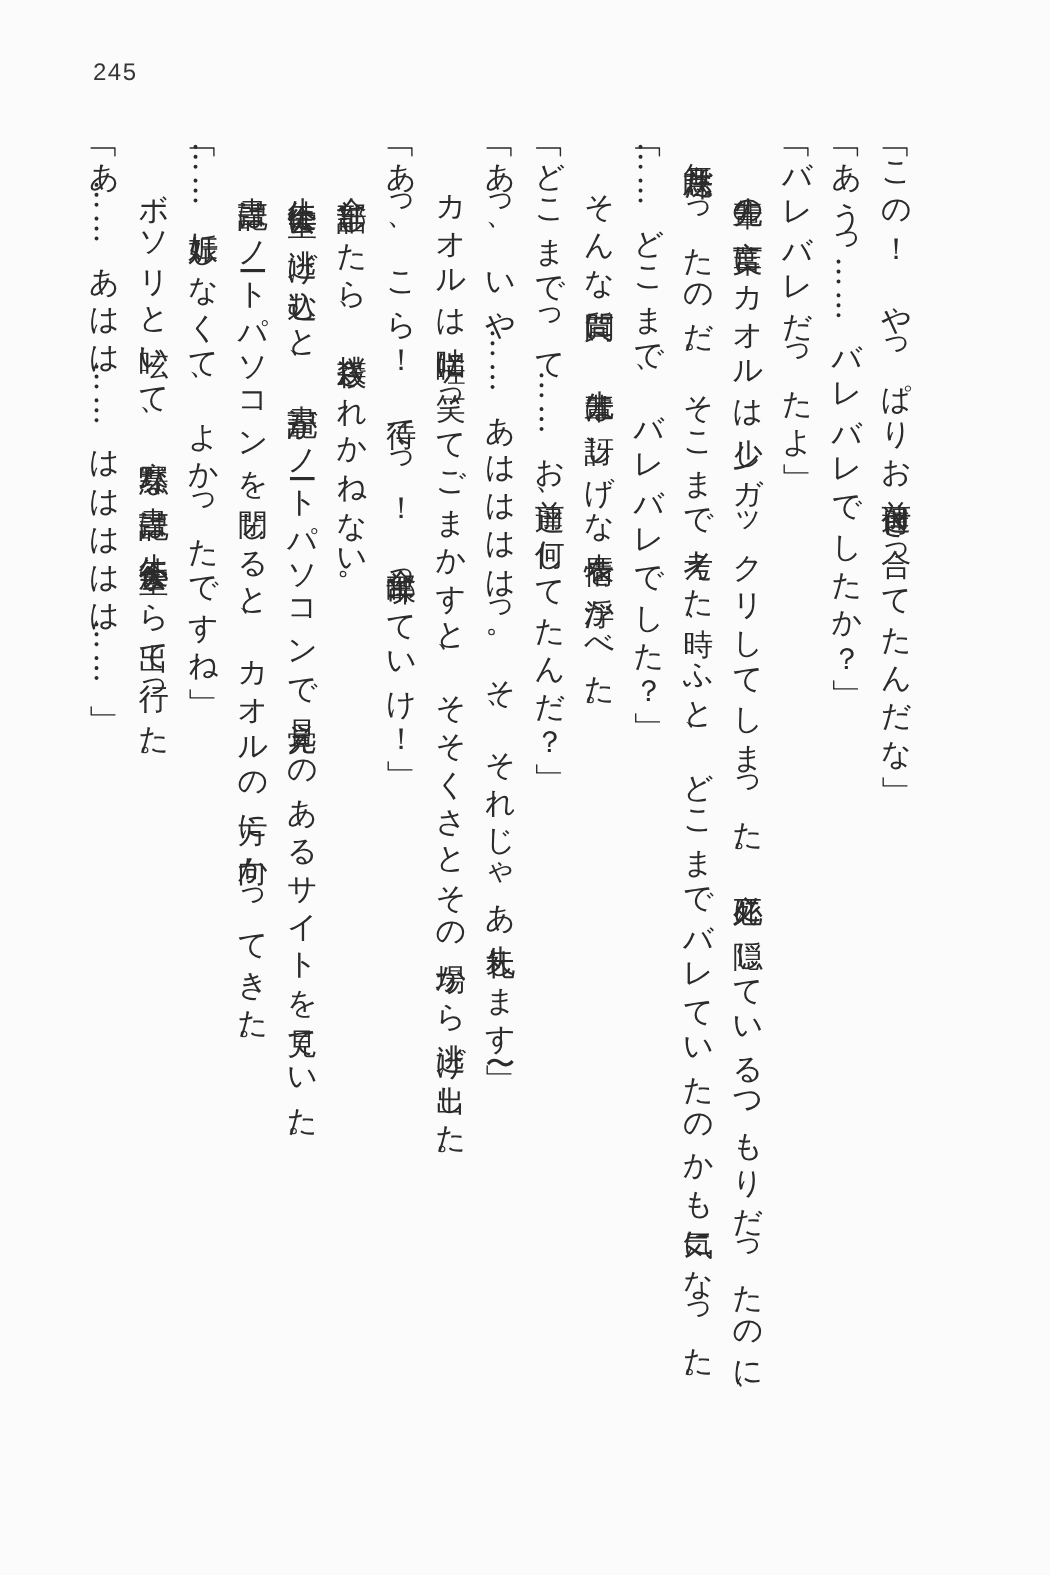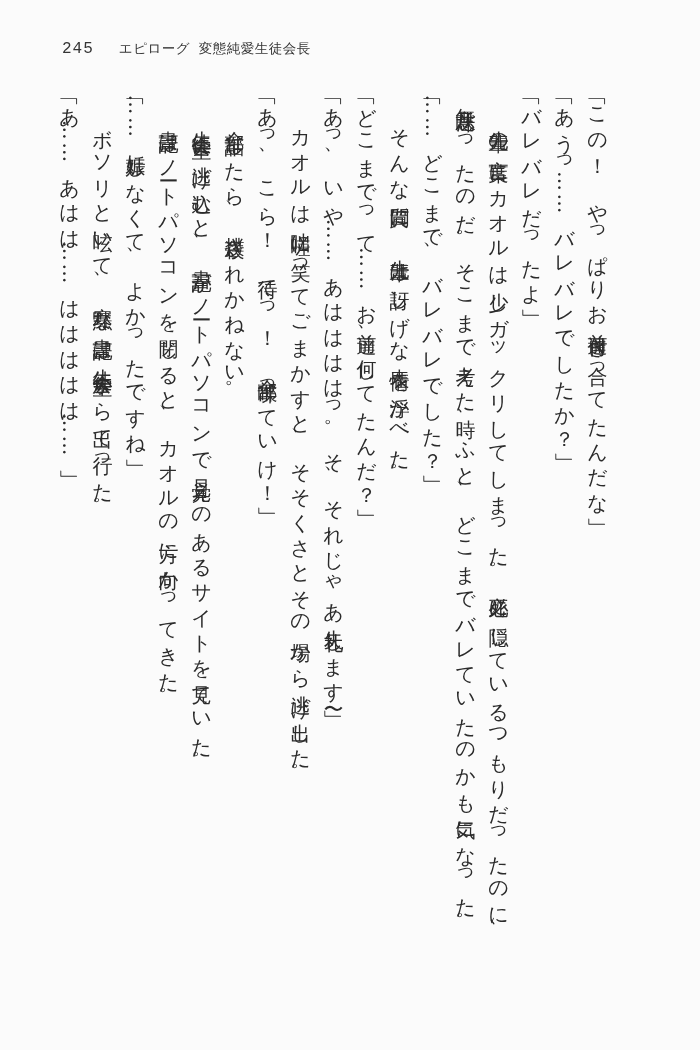--- a/index.html
+++ b/index.html
@@ -12,21 +12,21 @@
     background: #fbfbfb;
     font-family: "DejaVu Serif", "Liberation Serif", serif;
     color: #2b2b2b;
   }
   .page-header {
     position: absolute;
     top: 40px;
     left: 62px;
     display: flex;
     align-items: baseline;
-    font-family: Liberation Mono, monospace;
+    font-family: Liberation Sans, sans-serif;
     color: #353535;
   }
   .page-num {
     font-size: 16px;
     letter-spacing: 1px;
   }
   .chapter {
     font-size: 13.5px;
     margin-left: 25px;
     letter-spacing: 0.5px;
@@ -52,21 +52,20 @@
     text-indent: 22.5px;
   }
 </style>
 </head>
 <body>
 
 <div class="page">
 
   <header class="page-header">
     <span class="page-num">245</span>
-    <span class="chapter">エピローグ 変態純愛生徒会長</span>
   </header>
 
   <main class="text-body">
 
   <p class="line">「この！　やっぱりお前達付き合ってたんだな」</p>
       <p class="line">「あうっ……バレバレでしたか？」</p>
       <p class="line">「バレバレだったよ」</p>
       <p class="line indent">先輩の言葉にカオルは少しガックリしてしまった。必死に隠しているつもりだったのに、</p>
       <p class="line">無意味だったのだ。そこまで考えた時、ふと、どこまでバレていたのかも気になった。</p>
       <p class="line">「……どこまで、バレバレでした？」</p>

